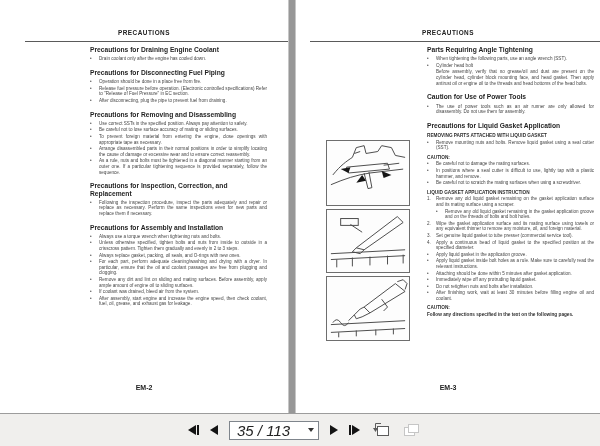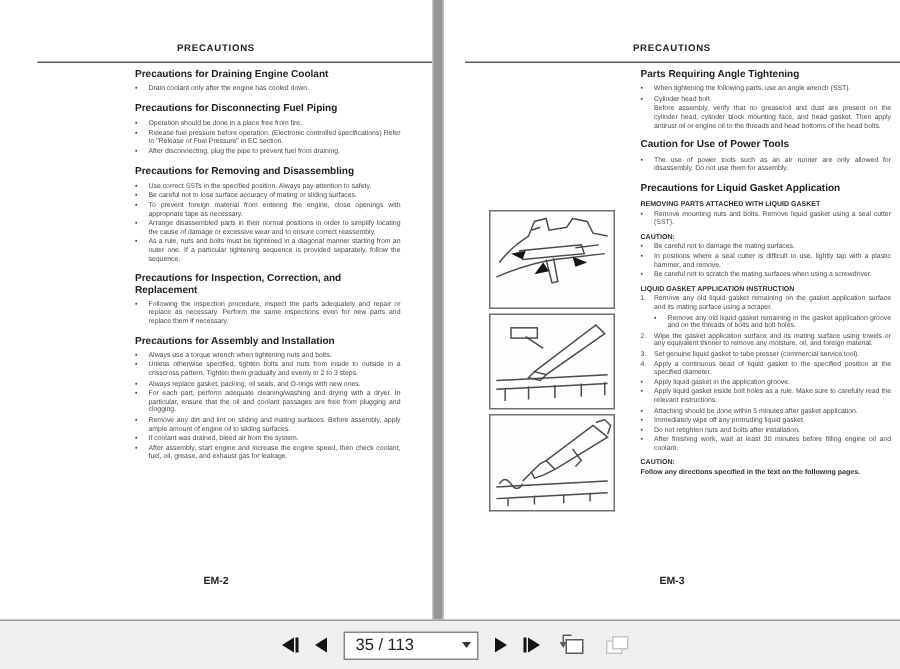--- a/index.html
+++ b/index.html
@@ -34,21 +34,21 @@
   .figure svg{display:block;width:100%;height:100%;}
   
   .toolbar{position:absolute;left:0;top:413px;width:600px;height:33px;background:#f0efed;border-top:1px solid #9c9c9c;box-sizing:border-box;display:flex;align-items:center;}
   .tb-spacer{width:183px;flex:0 0 183px;}
   .nav-btn{background:transparent;border:none;padding:0;margin:0 5px;height:20px;display:flex;align-items:center;cursor:pointer;}
   .tri{width:0;height:0;display:inline-block;}
   .tri-left{border-top:5px solid transparent;border-bottom:5px solid transparent;border-right:8px solid #141414;}
   .tri-right{border-top:5px solid transparent;border-bottom:5px solid transparent;border-left:8px solid #141414;}
   .bar{display:inline-block;width:2px;height:10px;background:#141414;margin:0 1px;}
   .combo{display:flex;align-items:center;width:90px;height:19px;background:#ffffff;border:1px solid #7f858c;box-sizing:border-box;margin:0 6px;}
-  .combo input{flex:1;border:none;outline:none;font-family:"Liberation Sans","DejaVu Sans",sans-serif;font-size:11px;color:#222;padding:0 0 0 7px;background:transparent;width:60px;}
+  .combo input{flex:1;border:none;outline:none;font-family:"Liberation Sans","DejaVu Sans",sans-serif;font-size:15px;color:#222;padding:0 0 0 7px;background:transparent;width:60px;font-style:italic;}
   .combo .caret{flex:0 0 14px;display:flex;align-items:center;justify-content:center;height:100%;}
   .caret-shape{width:0;height:0;border-left:3.5px solid transparent;border-right:3.5px solid transparent;border-top:4px solid #333;}
   .view-btn{background:transparent;border:none;padding:0;margin:0 6px;display:flex;align-items:center;cursor:pointer;}
 </style>
 </head>
 <body>
 
 <div class="stage">
   <div class="viewer">
 

